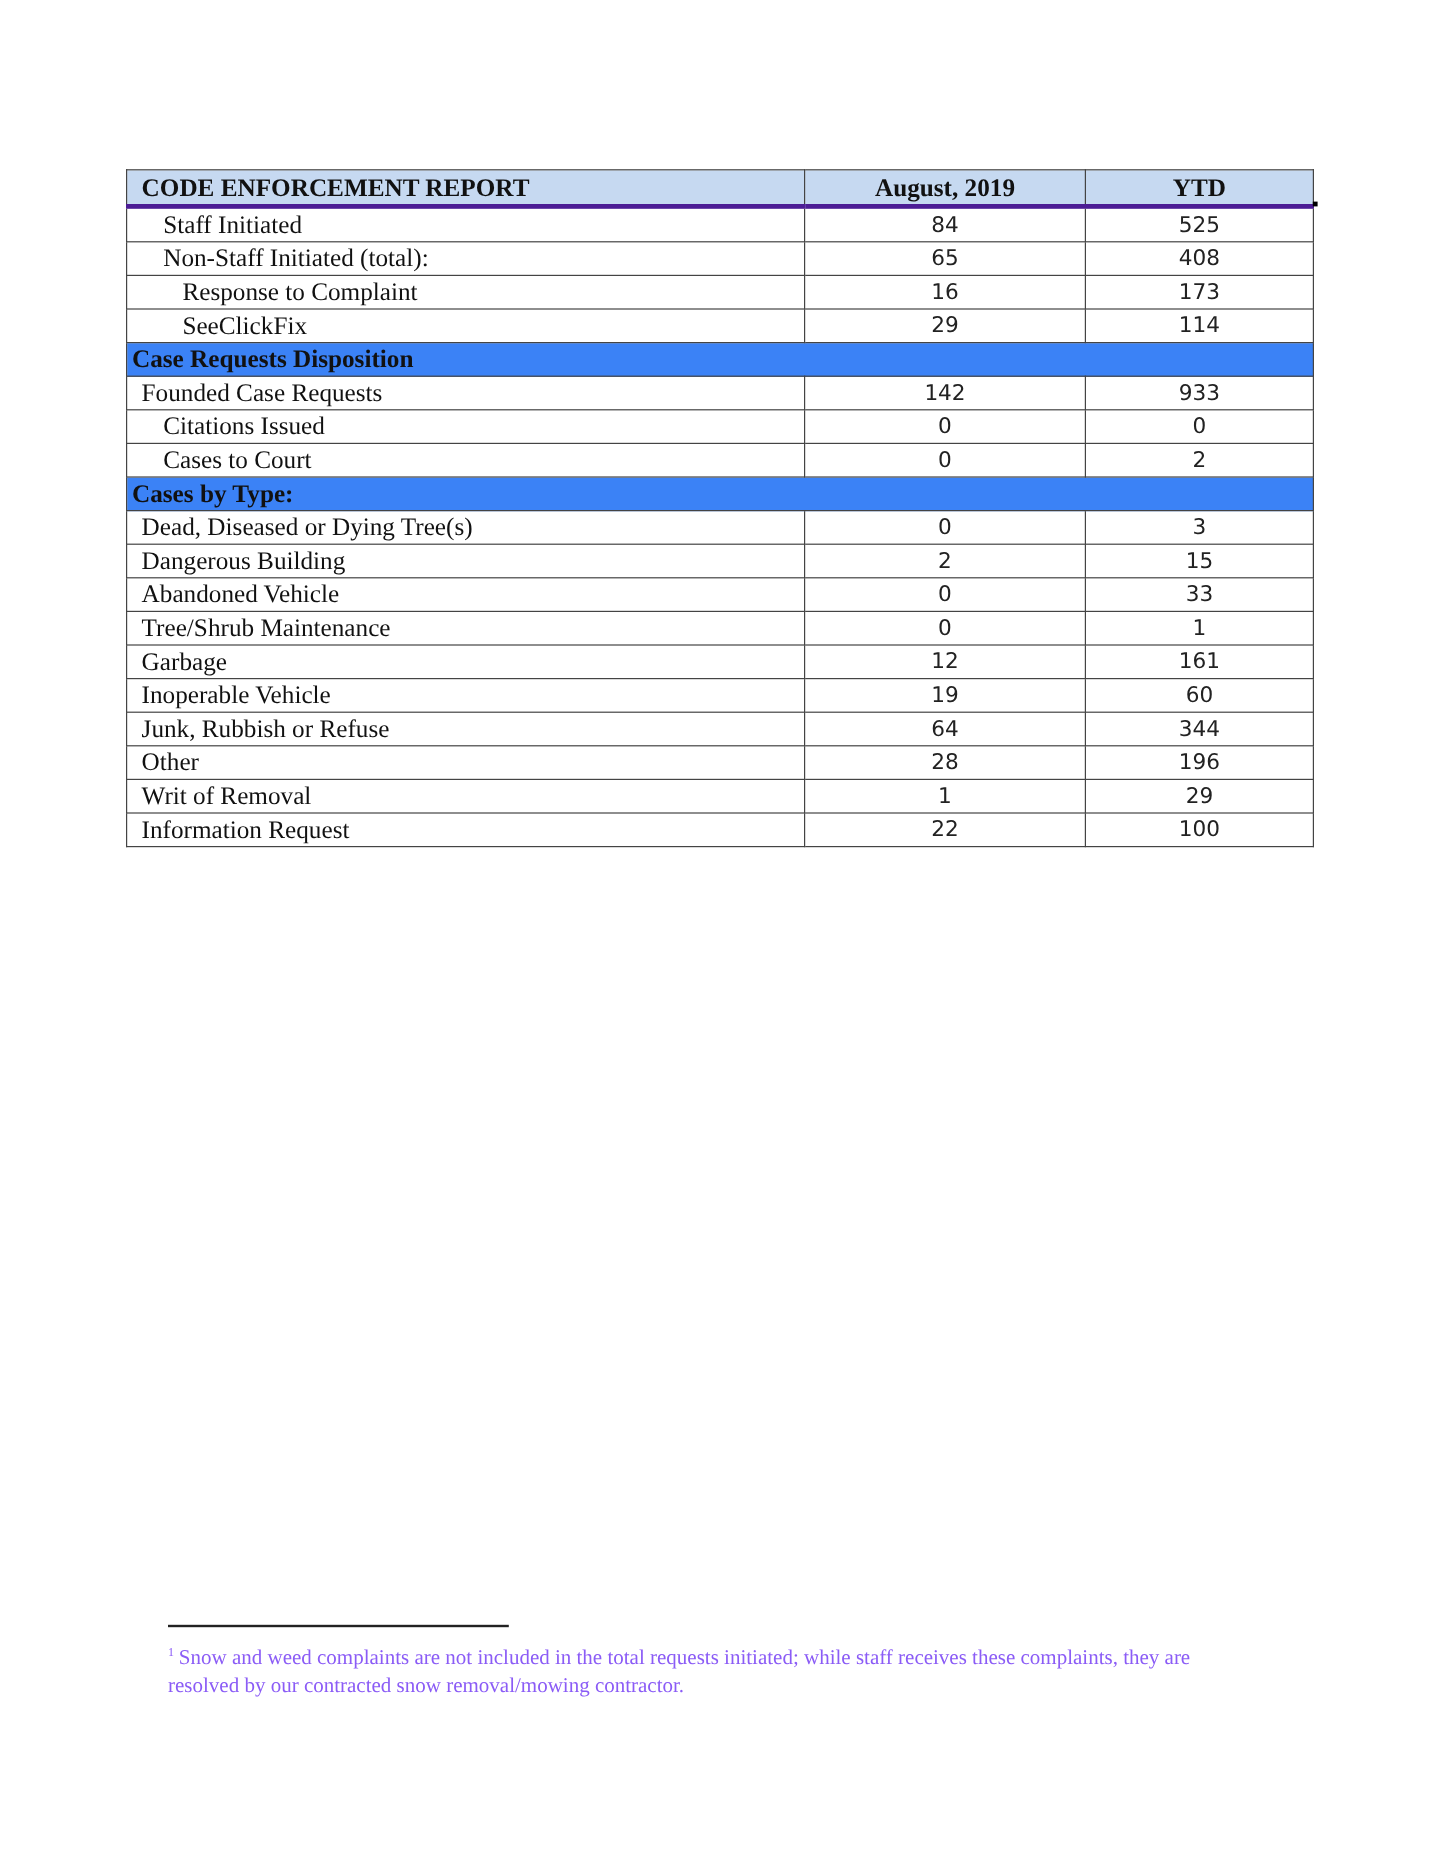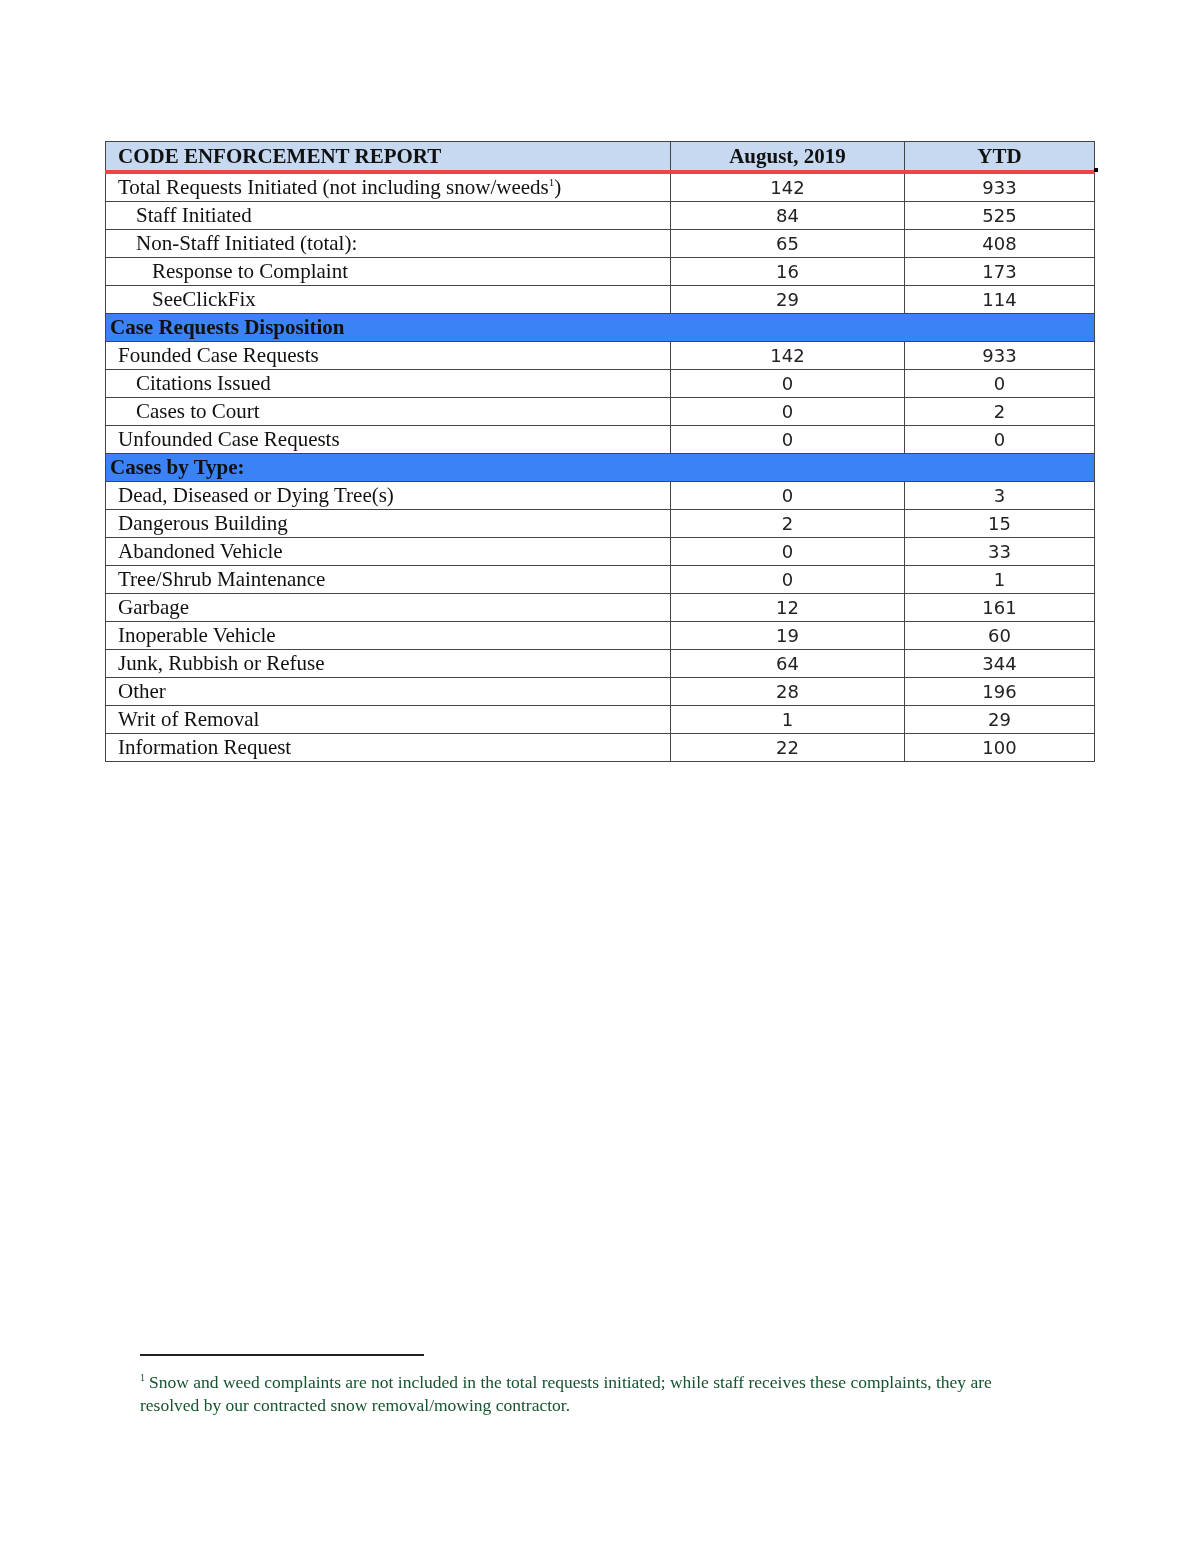--- a/index.html
+++ b/index.html
@@ -2,57 +2,52 @@
 <html><head>
   <meta charset="utf-8">
   <style>
     html, body { margin: 0; padding: 0; background: #ffffff; }
     body { width: 1200px; height: 1554px; position: relative; overflow: hidden; font-family: "Liberation Serif", serif; color: #111; }
     .report { position: absolute; left: 105px; top: 141px; width: 990px; border-collapse: collapse; table-layout: fixed; }
     .report col.c1 { width: 565px; }
     .report col.c2 { width: 234px; }
     .report col.c3 { width: 190px; }
     .report td, .report th { border: 1px solid #444; padding: 0; height: 27px; line-height: 27px; font-size: 21px; }
-    .report th { background: #c6d9f1; font-weight: bold; height: 28px; line-height: 28px; border-bottom: 4px solid #ef4444; }
+    .report th { background: #c6d9f1; font-weight: bold; height: 28px; line-height: 28px; border-bottom: 4px solid #4c1d95; }
     .report th.label { text-align: left; padding-left: 12px; }
     .report th.num { text-align: center; }
     .report td.label { text-align: left; padding-left: 12px; white-space: nowrap; }
     .report td.label.ind1 { padding-left: 30px; }
     .report td.label.ind2 { padding-left: 46px; }
     .report td.num { text-align: center; font-family: "DejaVu Sans", sans-serif; font-size: 18px; color: #222; }
     .report tr.section td { background: #3b82f6; font-weight: bold; padding-left: 4px; }
     .report sup { font-size: 11px; vertical-align: super; line-height: 0; }
     .header-rule-ext { position: absolute; left: 1094px; top: 168px; width: 4px; height: 4px; background: #000; }
     .footnote-rule { position: absolute; left: 140px; top: 1354px; width: 284px; height: 2px; background: #222; }
-    .footnote { position: absolute; left: 140px; top: 1366px; width: 910px; font-size: 17.5px; line-height: 23px; color: #14532d; }
+    .footnote { position: absolute; left: 140px; top: 1366px; width: 910px; font-size: 17.5px; line-height: 23px; color: #8b5cf6; }
     .footnote sup { font-size: 10px; vertical-align: super; margin-right: 4px; }
   </style>
 </head>
 <body>
 
 <table class="report">
   <colgroup>
       <col class="c1">
       <col class="c2">
       <col class="c3">
     </colgroup>
   <thead>
     <tr>
       <th class="label">CODE ENFORCEMENT REPORT</th>
       <th class="num">August, 2019</th>
       <th class="num">YTD</th>
     </tr>
   </thead>
   <tbody>
 
-    <tr>
-      <td class="label"><span>Total Requests Initiated (not including snow/weeds</span><sup>1</sup><span>)</span></td>
-      <td class="num">142</td>
-      <td class="num">933</td>
-    </tr>
     <tr>
       <td class="label ind1">Staff Initiated</td>
       <td class="num">84</td>
       <td class="num">525</td>
     </tr>
     <tr>
       <td class="label ind1">Non-Staff Initiated (total):</td>
       <td class="num">65</td>
       <td class="num">408</td>
     </tr>
@@ -77,25 +72,20 @@
     </tr>
     <tr>
       <td class="label ind1">Citations Issued</td>
       <td class="num">0</td>
       <td class="num">0</td>
     </tr>
     <tr>
       <td class="label ind1">Cases to Court</td>
       <td class="num">0</td>
       <td class="num">2</td>
-    </tr>
-    <tr>
-      <td class="label">Unfounded Case Requests</td>
-      <td class="num">0</td>
-      <td class="num">0</td>
     </tr>
 
     <tr class="section">
       <td colspan="3">Cases by Type:</td>
     </tr>
     <tr>
       <td class="label">Dead, Diseased or Dying Tree(s)</td>
       <td class="num">0</td>
       <td class="num">3</td>
     </tr>

